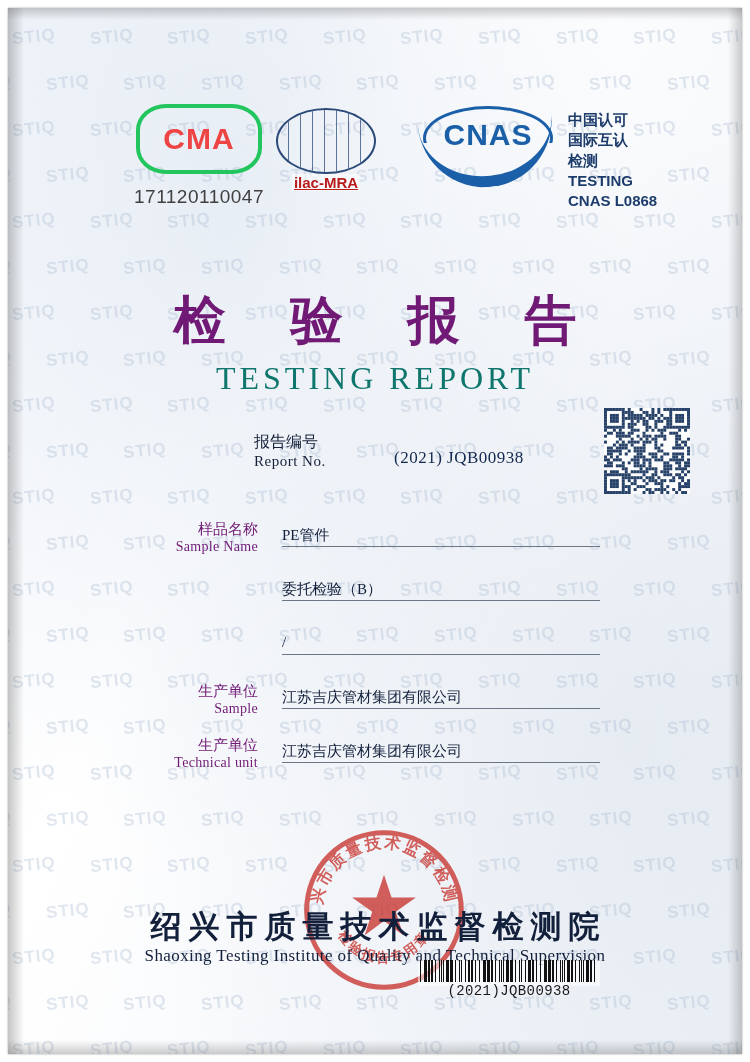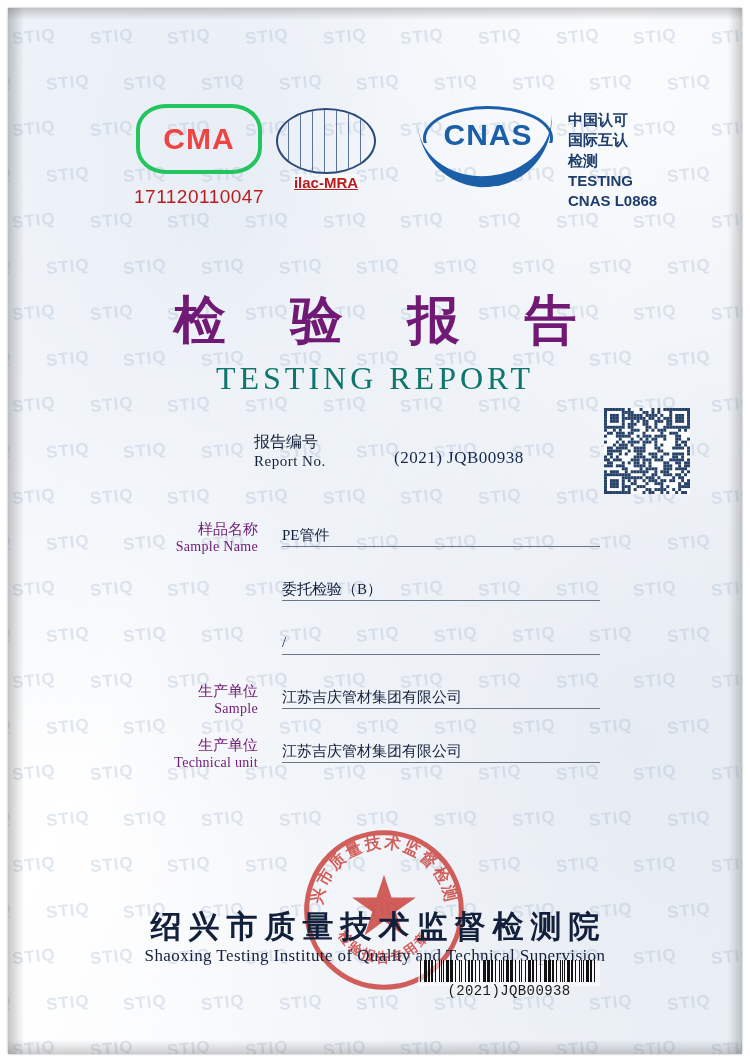--- a/index.html
+++ b/index.html
@@ -104,21 +104,21 @@
     font-family: "Liberation Sans", sans-serif;
     font-weight: 700;
     font-size: 30px;
     letter-spacing: 1px;
     line-height: 1;
   }
   .cma-num {
     margin-top: 12px;
     font-family: "Liberation Sans", sans-serif;
     font-size: 19px;
-    color: #b91c1c;
+    color: #404040;
     letter-spacing: .5px;
   }
   .ilac-wrap {
     position: absolute;
     left: 258px;
     top: 4px;
     width: 120px;
     text-align: center;
     color: #243d63;
   }

